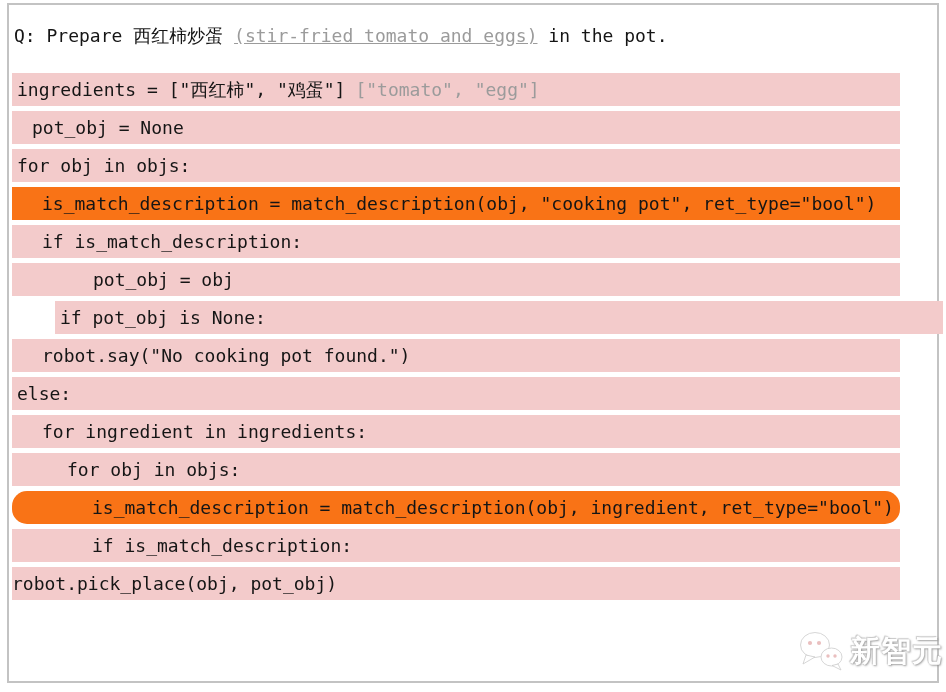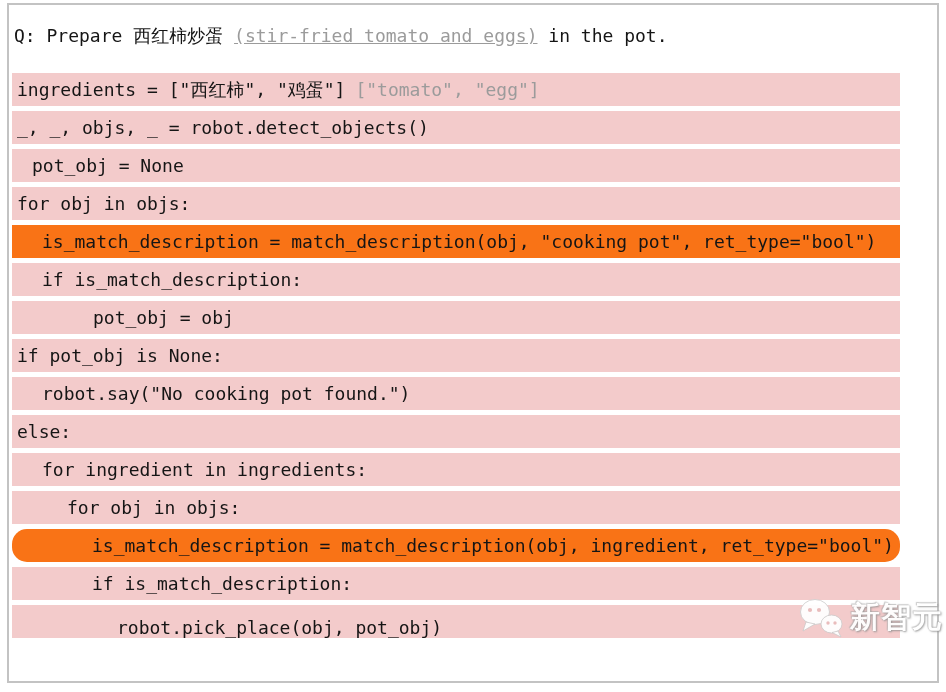--- a/index.html
+++ b/index.html
@@ -37,24 +37,24 @@
     align-items: center;
     font-size: 18px;
     color: #151515;
     white-space: pre;
   }
   .row.pink { background: #f3cbcb; }
   .row.lavender { background: #f97316; }
   .gray-text { color: #9b9b9b; margin-left: 10px; }
   .watermark {
     position: absolute;
-    left: 798px; top: 597px;
+    left: 798px; top: 624px;
     width: 140px; height: 48px;
     display: flex;
-    align-items: flex-start;
+    align-items: flex-end;
     z-index: 5;
     opacity: 0.95;
   }
   .watermark-label {
     font-family: "DejaVu Sans", "Liberation Sans", sans-serif;
     font-size: 30px;
     font-weight: bold;
     color: #ffffff;
     letter-spacing: 1px;
     text-shadow: 0 0 1px #9f9f9f, 1px 1px 2px rgba(140,140,140,0.85), -1px -1px 1px rgba(170,170,170,0.6);
@@ -63,34 +63,33 @@
   }
   .watermark svg { display: block; }
 </style>
 </head>
 <body>
 
 <div class="frame">
   <div class="title"><span>Q: Prepare 西红柿炒蛋 </span><span class="gray-seg">(stir-fried tomato and eggs)</span><span> in the pot.</span></div>
   <div class="code-block">
       <div class="row pink" style="padding-left: 5px;"><span class="code-text">ingredients = ["西红柿", "鸡蛋"]</span><span class="gray-text">["tomato", "egg"]</span></div>
-      <div class="row pink" style="padding-left: 5px;"><span class="code-text">_, _, objs, _ = robot.detect_objects()</span></div>
       <div class="row pink" style="padding-left: 20px;"><span class="code-text">pot_obj = None</span></div>
       <div class="row pink" style="padding-left: 5px;"><span class="code-text">for obj in objs:</span></div>
       <div class="row lavender" style="padding-left: 30px;"><span class="code-text">is_match_description = match_description(obj, "cooking pot", ret_type="bool")</span></div>
       <div class="row pink" style="padding-left: 30px;"><span class="code-text">if is_match_description:</span></div>
       <div class="row pink" style="padding-left: 81px;"><span class="code-text">pot_obj = obj</span></div>
-      <div class="row pink" style="padding-left: 5px;"><span class="code-text">if pot_obj is None:</span></div>
+      <div class="row pink" style="padding-left: 5px; margin-left: 43px;"><span class="code-text">if pot_obj is None:</span></div>
       <div class="row pink" style="padding-left: 30px;"><span class="code-text">robot.say("No cooking pot found.")</span></div>
       <div class="row pink" style="padding-left: 5px;"><span class="code-text">else:</span></div>
       <div class="row pink" style="padding-left: 30px;"><span class="code-text">for ingredient in ingredients:</span></div>
       <div class="row pink" style="padding-left: 55px;"><span class="code-text">for obj in objs:</span></div>
       <div class="row lavender" style="padding-left: 80px; border-radius: 15px;"><span class="code-text">is_match_description = match_description(obj, ingredient, ret_type="bool")</span></div>
       <div class="row pink" style="padding-left: 80px;"><span class="code-text">if is_match_description:</span></div>
-      <div class="row pink" style="padding-left: 105px; align-items: flex-end;"><span class="code-text">robot.pick_place(obj, pot_obj)</span></div>
+      <div class="row pink" style=""><span class="code-text">robot.pick_place(obj, pot_obj)</span></div>
     </div>
 </div>
 
 <div class="watermark">
   <span>
     <svg width="46" height="42" viewBox="0 0 46 42">
       <defs></defs>
 
       <ellipse cx="17" cy="15" rx="14.5" ry="12.5" fill="#ffffff" stroke="#c9c9c9" stroke-width="0.8"></ellipse>
       <polygon points="8,25 5,34 17,27" fill="#ffffff" stroke="#c9c9c9" stroke-width="0.8"></polygon>

